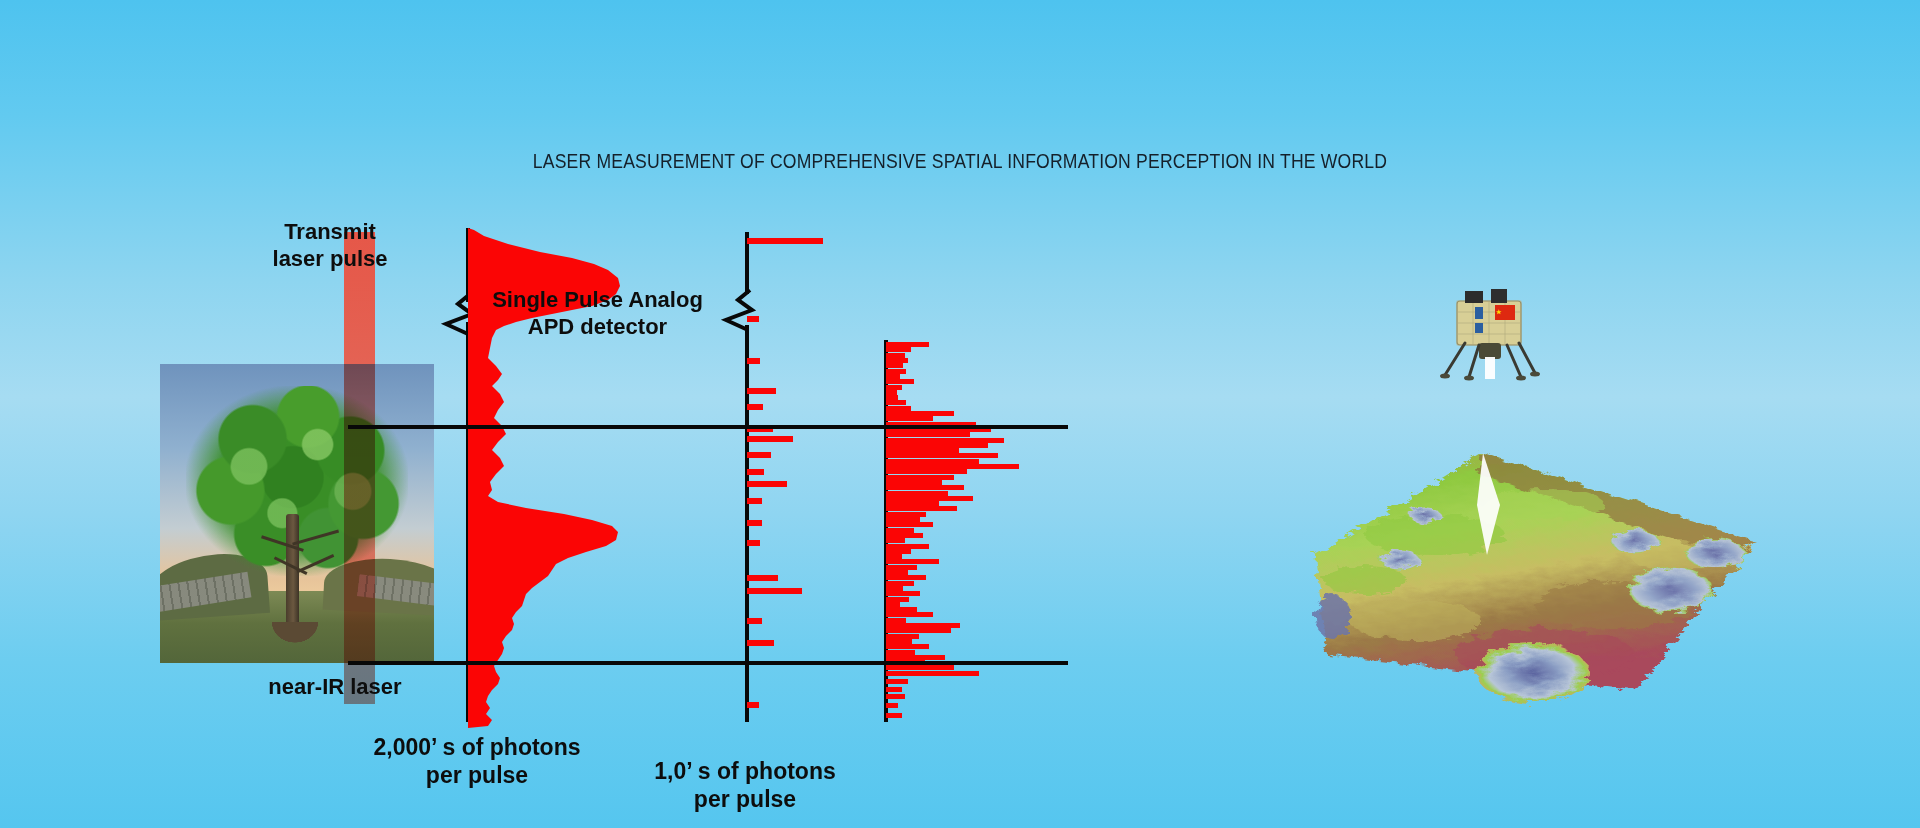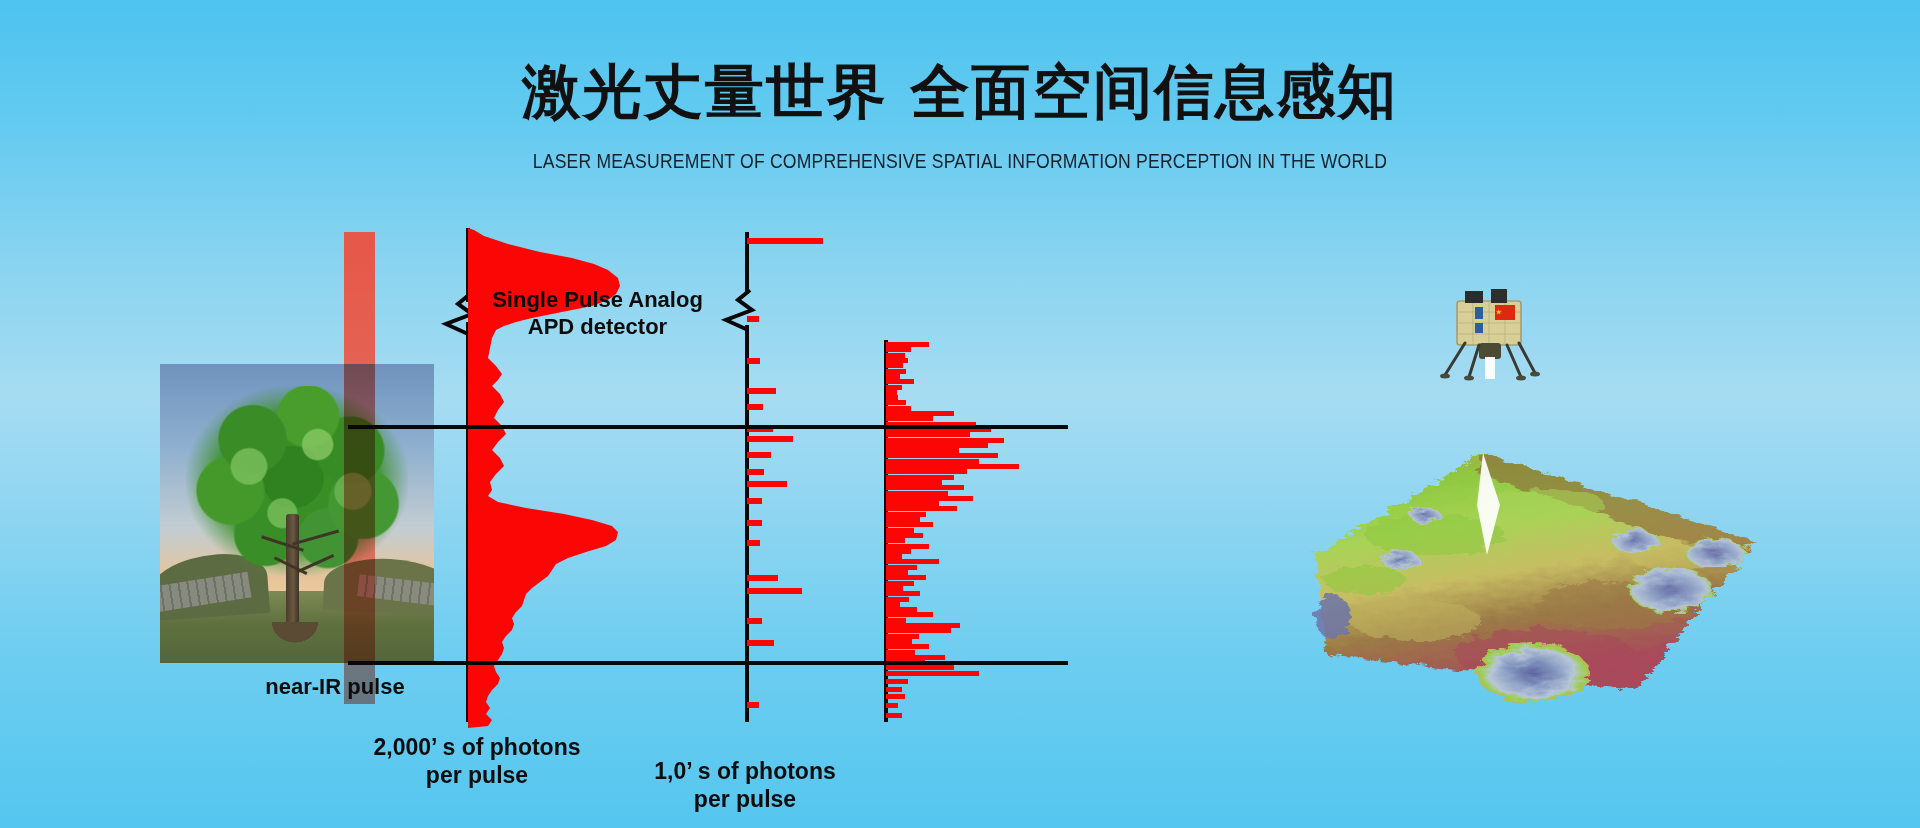--- a/index.html
+++ b/index.html
@@ -91,21 +91,20 @@
 
   
   .terrain{position:absolute;left:1215px;top:355px;width:560px;height:370px;}
   .lander{position:absolute;left:1435px;top:285px;width:116px;height:96px;}
 </style>
 </head>
 <body>
 
 <div id="stage">
 
-  <div class="title-cn">激光丈量世界 全面空间信息感知</div>
   <div class="title-en">LASER MEASUREMENT OF COMPREHENSIVE SPATIAL INFORMATION PERCEPTION IN THE WORLD</div>
 
   <div class="photo">
     <div class="sky"></div>
     <div class="ground"></div>
     <div class="hill-l"></div>
     <div class="hill-r"></div>
     <div class="wall-l"></div>
     <div class="wall-r"></div>
     <div class="canopy"></div>
@@ -114,22 +113,24 @@
     <div class="root"></div>
     <div class="branch" style="left:100px;top:178px;width:44px;height:3px;transform:rotate(18deg);"></div>
     <div class="branch" style="left:132px;top:172px;width:48px;height:3px;transform:rotate(-16deg);"></div>
     <div class="branch" style="left:112px;top:200px;width:36px;height:3px;transform:rotate(26deg);"></div>
     <div class="branch" style="left:136px;top:198px;width:40px;height:3px;transform:rotate(-24deg);"></div>
   </div>
 
   <div class="beam"></div>
   <div class="beam-top"></div>
 
-
-  <div class="callout" style="left:210px;top:674px;width:250px;font-size:22px;">near-IR pulse</div>
+  <div class="callout" style="left:230px;top:219px;width:200px;font-size:22px;">Transmit
+laser pulse</div>
+
+  <div class="callout" style="left:210px;top:674px;width:250px;font-size:22px;">near-IR laser</div>
 
   <div class="axis" style="left:466px;top:228px;height:74px;"></div>
   <div class="axis" style="left:466px;top:322px;height:400px;"></div>
   <svg class="brk" width="40" height="50" style="left:438px;top:292px;" viewBox="0 0 40 50">
     <polyline points="32,2 20,12 34,22 8,32 30,42" fill="none" stroke="#080808" stroke-width="4" stroke-linejoin="miter" stroke-linecap="butt"></polyline>
   </svg>
 
   <svg class="wave" width="210" height="500" style="position:absolute;left:468px;top:228px;" viewBox="0 0 210 500" preserveAspectRatio="none">
     <path fill="#fb0505" d="
       M0,0

